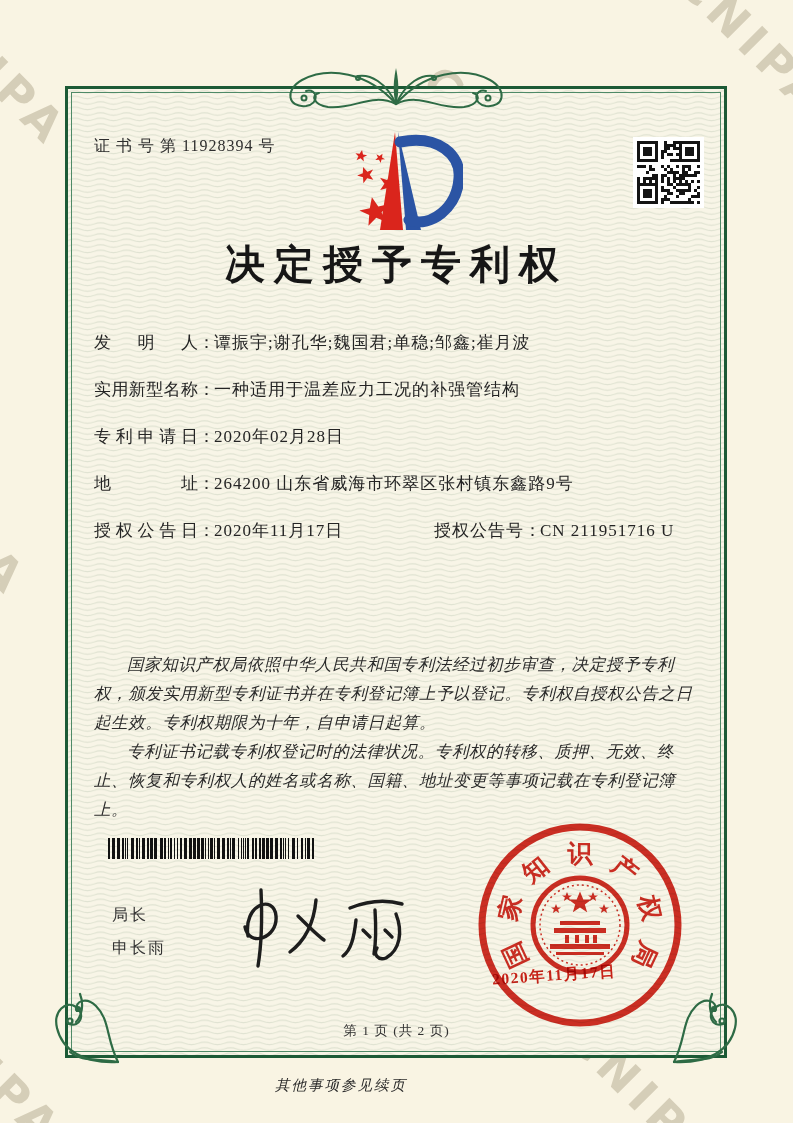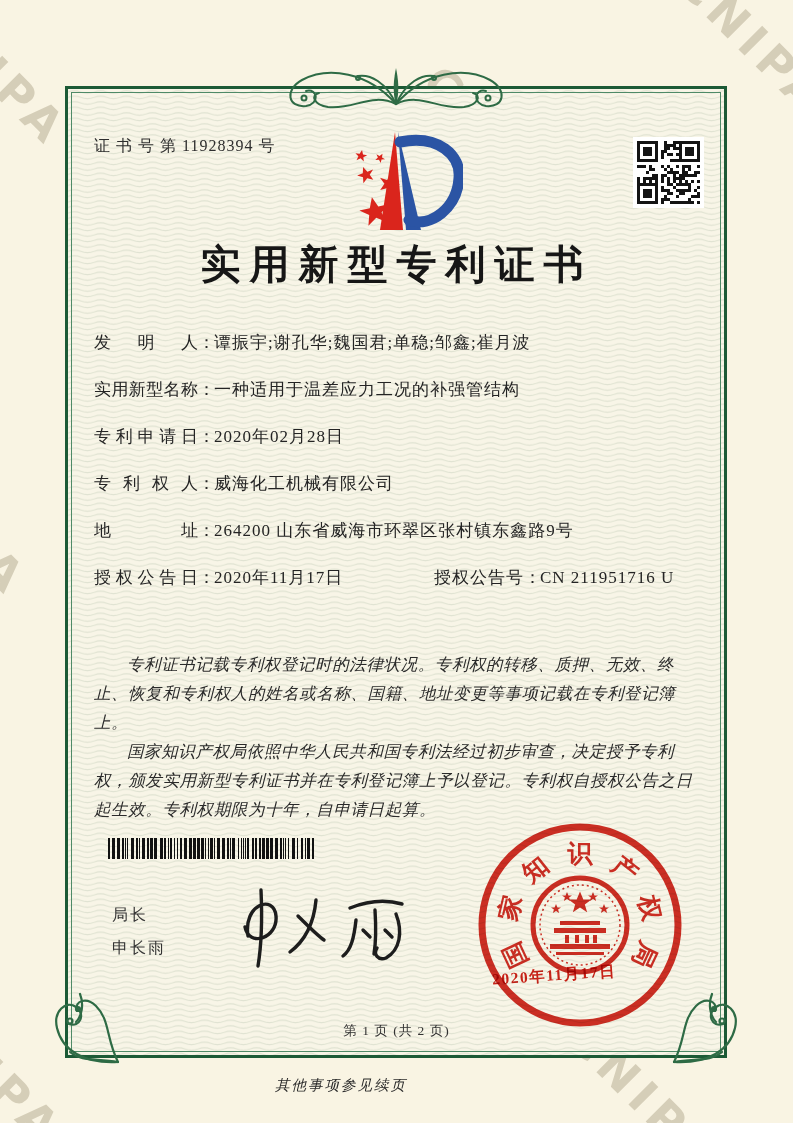--- a/index.html
+++ b/index.html
@@ -377,38 +377,37 @@
       <rect x="43" y="64" width="3" height="3" fill="#141414"></rect>
       <rect x="46" y="64" width="3" height="3" fill="#141414"></rect>
       <rect x="49" y="64" width="3" height="3" fill="#141414"></rect>
       <rect x="52" y="64" width="3" height="3" fill="#141414"></rect>
       <rect x="55" y="64" width="3" height="3" fill="#141414"></rect>
       <rect x="58" y="64" width="3" height="3" fill="#141414"></rect>
       <rect x="64" y="64" width="3" height="3" fill="#141414"></rect>
     </svg>
   </div>
 
-<h1 class="title">实用新型专利证书</h1>
+<h1 class="title">决定授予专利权</h1>
 
 <div class="fields">
   <div id="fields">
       <div class="field-row"><span class="flabel">发明人</span><span class="fcolon">：</span><span class="fvalue">谭振宇;谢孔华;魏国君;单稳;邹鑫;崔月波</span></div>
       <div class="field-row"><span class="flabel">实用新型名称</span><span class="fcolon">：</span><span class="fvalue">一种适用于温差应力工况的补强管结构</span></div>
       <div class="field-row"><span class="flabel">专利申请日</span><span class="fcolon">：</span><span class="fvalue">2020年02月28日</span></div>
-      <div class="field-row"><span class="flabel">专利权人</span><span class="fcolon">：</span><span class="fvalue">威海化工机械有限公司</span></div>
       <div class="field-row"><span class="flabel">地址</span><span class="fcolon">：</span><span class="fvalue">264200 山东省威海市环翠区张村镇东鑫路9号</span></div>
     </div>
   <div class="field-row">
     <span class="flabel">授权公告日</span><span class="fcolon">：</span><span class="fvalue" style="display:inline-block;width:182px;">2020年11月17日</span><span class="grant-pair2"><span class="glabel">授权公告号</span><span class="fcolon">：</span><span class="fvalue">CN 211951716 U</span></span>
   </div>
 </div>
 
 <div class="paras" id="paras">
+    <p>国家知识产权局依照中华人民共和国专利法经过初步审查，决定授予专利权，颁发实用新型专利证书并在专利登记簿上予以登记。专利权自授权公告之日起生效。专利权期限为十年，自申请日起算。</p>
     <p>专利证书记载专利权登记时的法律状况。专利权的转移、质押、无效、终止、恢复和专利权人的姓名或名称、国籍、地址变更等事项记载在专利登记簿上。</p>
-    <p>国家知识产权局依照中华人民共和国专利法经过初步审查，决定授予专利权，颁发实用新型专利证书并在专利登记簿上予以登记。专利权自授权公告之日起生效。专利权期限为十年，自申请日起算。</p>
   </div>
 
 <div class="barcode" id="barcode">
     <i style="width: 2px;"></i>
     <s style="width: 2px;"></s>
     <i style="width: 3px;"></i>
     <s style="width: 2px;"></s>
     <i style="width: 3px;"></i>
     <s style="width: 2px;"></s>
     <i style="width: 2px;"></i>

